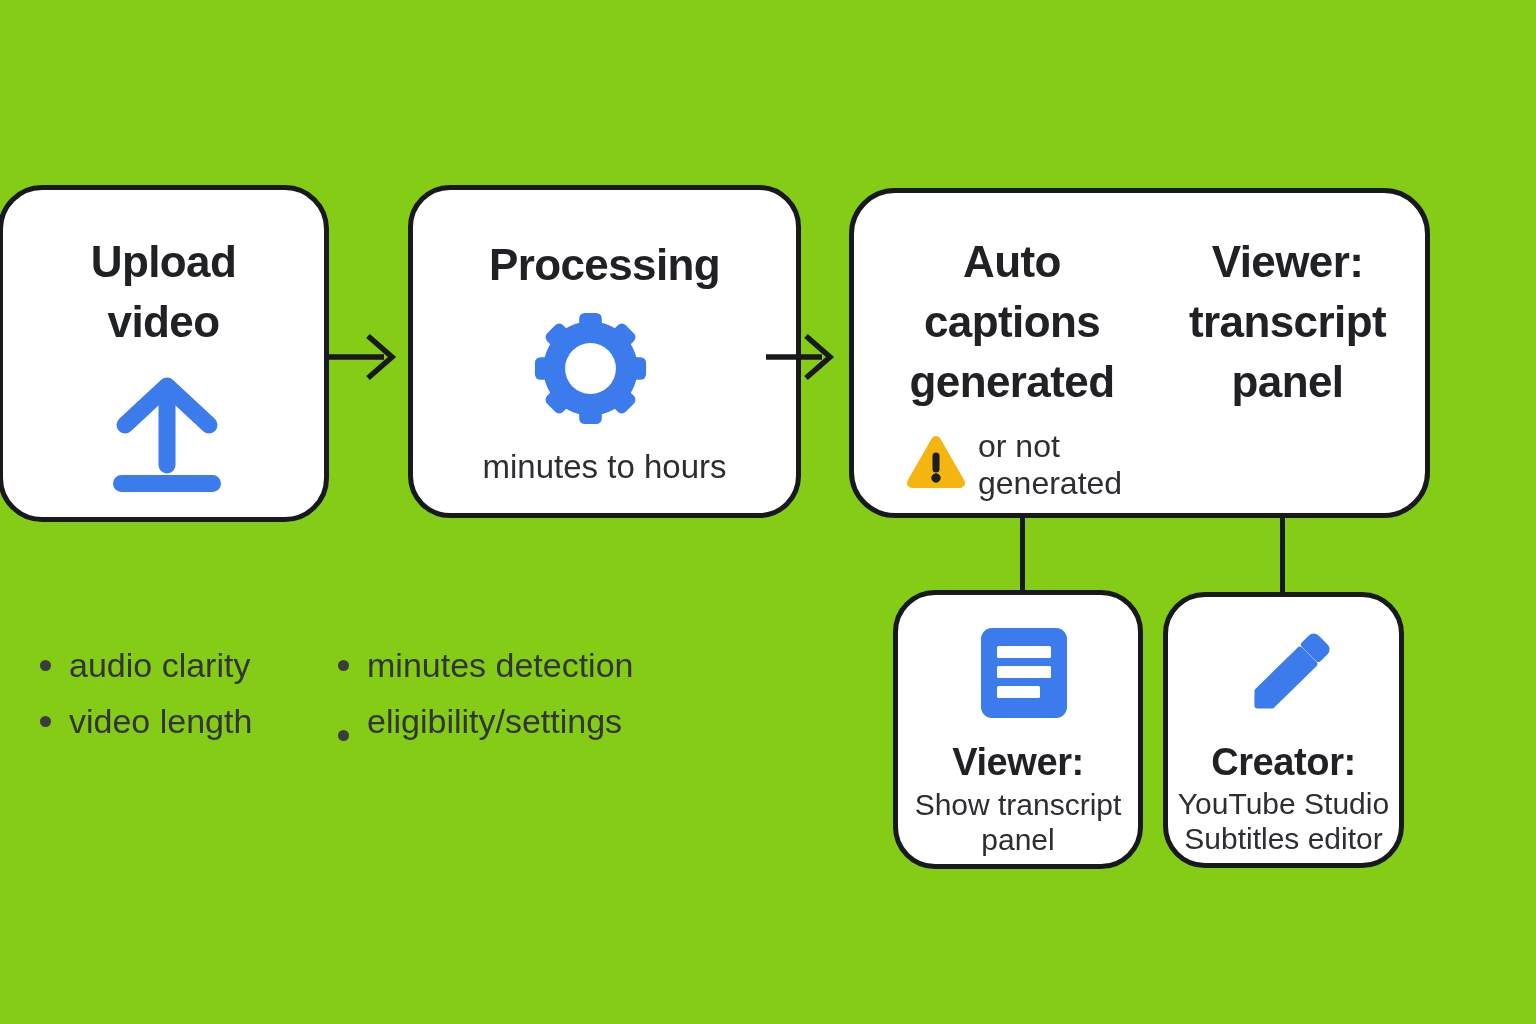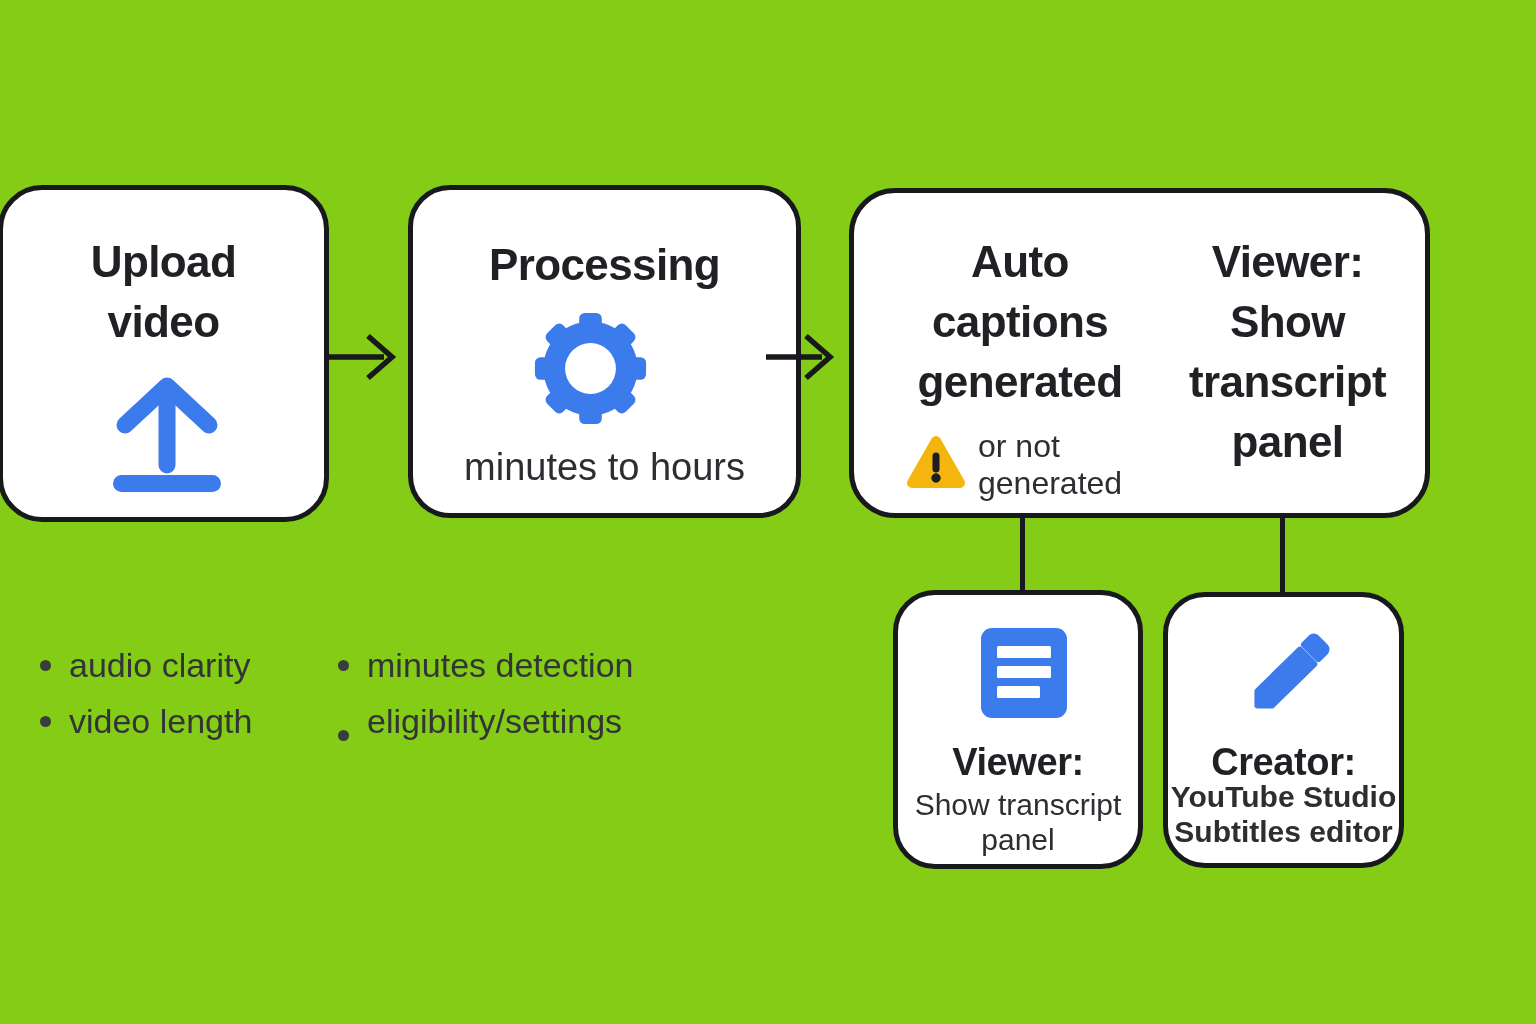--- a/index.html
+++ b/index.html
@@ -14,21 +14,21 @@
   .canvas{
     position:relative;width:1536px;height:1024px;background:#84cc16;overflow:hidden;
     font-family:"Liberation Sans","DejaVu Sans",sans-serif;color:var(--heading-ink);
   }
   .node{position:absolute;background:#fff;border:5px solid var(--line-black);
         border-radius:42px;box-sizing:border-box;}
   .abs{position:absolute;}
   .title-lines{position:absolute;left:0;right:0;text-align:center;
         font-weight:700;font-size:44px;line-height:60px;letter-spacing:-0.6px;color:var(--heading-ink);}
   .sub-note{position:absolute;left:0;right:0;text-align:center;
-        font-weight:400;font-size:38px;line-height:40px;color:var(--body-ink);}
+        font-weight:400;font-size:33px;line-height:40px;color:var(--body-ink);}
   .role-title{position:absolute;left:0;right:0;text-align:center;
         font-weight:700;font-size:38px;line-height:44px;letter-spacing:-0.4px;color:var(--heading-ink);}
   .role-desc{position:absolute;left:0;right:0;text-align:center;
         font-weight:400;font-size:30px;line-height:35px;color:var(--body-ink);}
   .warn-note{position:absolute;font-weight:400;font-size:32px;line-height:37px;
         text-align:left;color:var(--body-ink);}
   .connector{position:absolute;width:5px;background:var(--line-black);}
   .factor{position:absolute;display:flex;align-items:flex-start;}
   .factor .dot{width:11px;height:11px;border-radius:50%;background:#3A3C3F;margin:15px 0 0 0;flex:none;}
   .factor .ftext{margin-left:18px;font-size:34px;line-height:40px;color:#323438;white-space:nowrap;}
@@ -84,37 +84,36 @@
   </div>
 
   <svg class="abs" style="left:764px;top:330px;" width="72" height="54" viewBox="0 0 72 54">
     <g fill="none" class="ink-stroke" stroke-width="5.5">
       <line x1="2" y1="27" x2="58" y2="27"></line>
       <polyline points="42,6 66,27 42,48"></polyline>
     </g>
   </svg>
 
   <div class="node" style="left:849px;top:188px;width:581px;height:330px;border-radius:46px;">
-    <div class="title-lines" style="top:39px;left:0;right:auto;width:316px;margin-left:8px;">
+    <div class="title-lines" style="top:39px;left:0;right:auto;width:316px;">
       <div>Auto</div>
       <div>captions</div>
       <div>generated</div>
     </div>
     <svg class="abs" style="left:52px;top:240px;" width="60" height="60" viewBox="0 0 60 60">
       <path class="warn-fill" d="M30 8 L54 50 H6 Z" stroke-width="10" stroke-linejoin="round"></path>
       <line class="warn-ink" x1="30" y1="23" x2="30" y2="36" stroke-width="7" stroke-linecap="round"></line>
       <circle class="warn-ink" cx="30" cy="45" r="4.2" stroke="none"></circle>
     </svg>
     <div class="warn-note" style="left:124px;top:235px;">
       <div>or not</div>
       <div>generated</div>
     </div>
     <div class="title-lines" style="top:39px;left:290px;right:auto;width:287px;">
       <div>Viewer:</div>
-      <div>Show</div>
       <div>transcript</div>
       <div>panel</div>
     </div>
   </div>
 
   <div class="connector" style="left:1020px;top:516px;height:78px;"></div>
   <div class="connector" style="left:1280px;top:516px;height:80px;"></div>
 
   <div class="node" style="left:893px;top:590px;width:250px;height:279px;">
     <svg class="abs" style="left:83px;top:33px;" width="86" height="90" viewBox="0 0 86 90">
@@ -130,21 +129,21 @@
       <div>Show transcript</div>
       <div>panel</div>
     </div>
   </div>
 
   <div class="node" style="left:1163px;top:592px;width:241px;height:276px;">
     <svg class="abs" style="left:78px;top:26px;" width="92" height="96" viewBox="0 0 24 24">
       <path class="blue-fill blue-stroke" stroke-width="1.6" stroke-linejoin="round" d="M3 17.25V21h3.75L17.81 10.19l-3.75-3.75L3 17.25zM20.71 7.04c.39-.39.39-1.02 0-1.41l-2.34-2.34c-.39-.39-1.02-.39-1.41 0l-1.83 1.83 3.75 3.75 1.83-1.83z"></path>
     </svg>
     <div class="role-title" style="top:143px;">Creator:</div>
-    <div class="role-desc" style="top:182px;font-weight:bold;">
+    <div class="role-desc" style="top:189px;">
       <div>YouTube Studio</div>
       <div>Subtitles editor</div>
     </div>
   </div>
 
   <div class="factor" style="left:40px;top:701px;">
     <span class="dot"></span>
     <span class="ftext">video length</span>
   </div>
   <div class="factor" style="left:40px;top:645px;">

